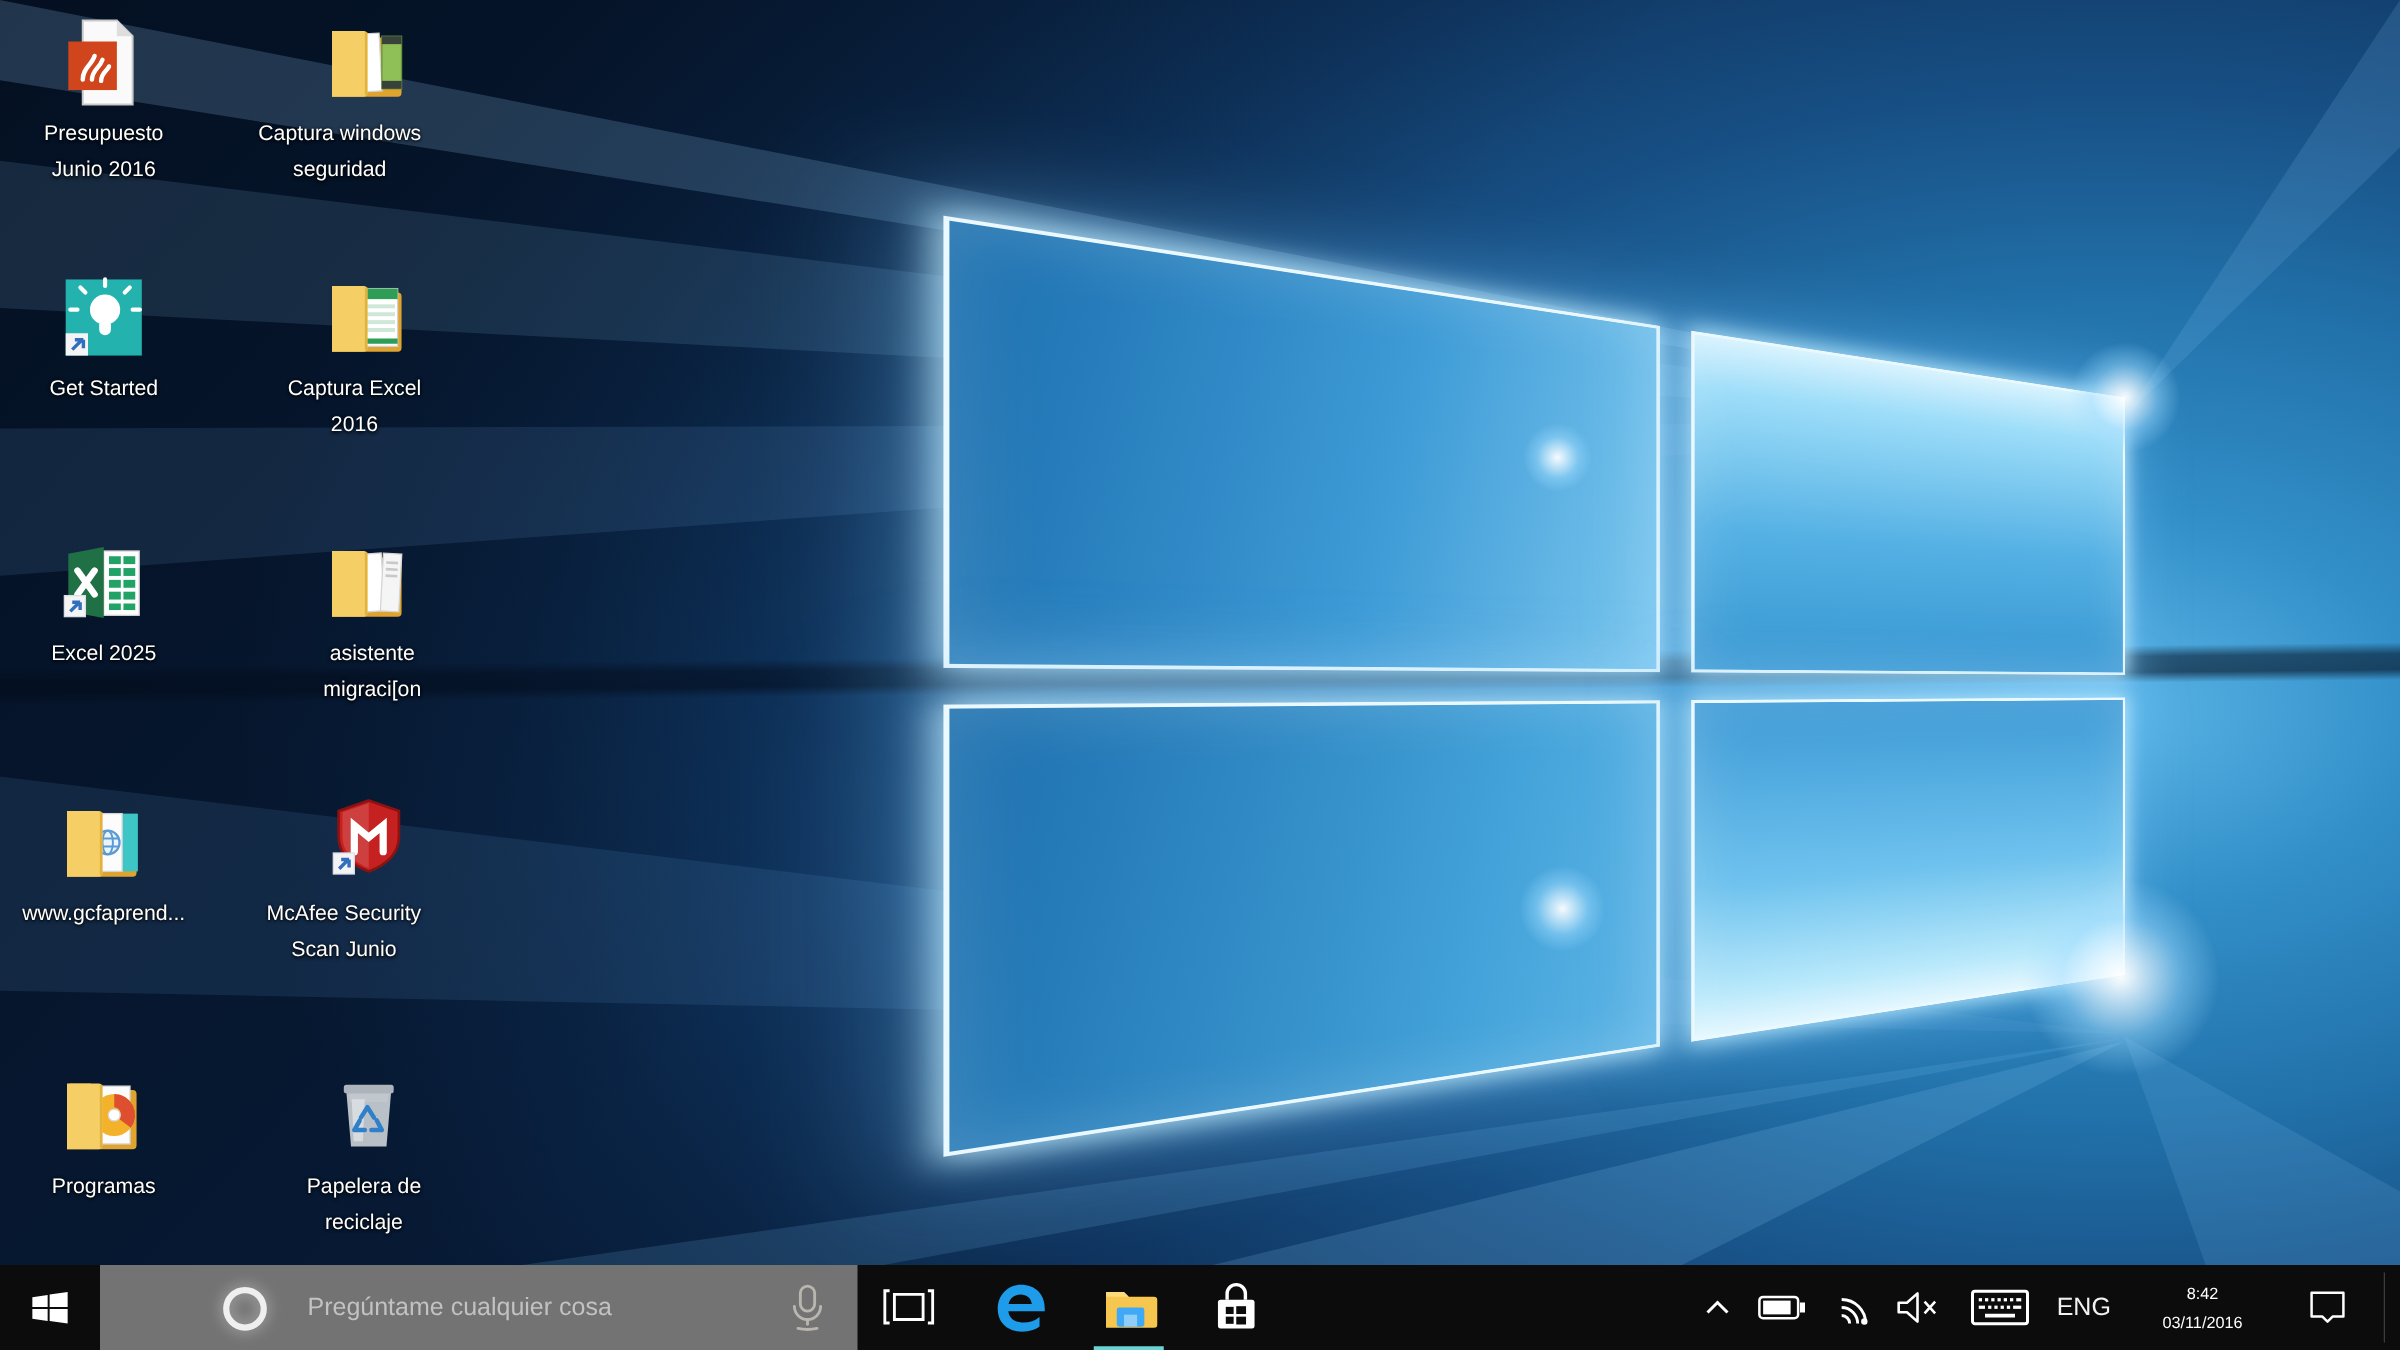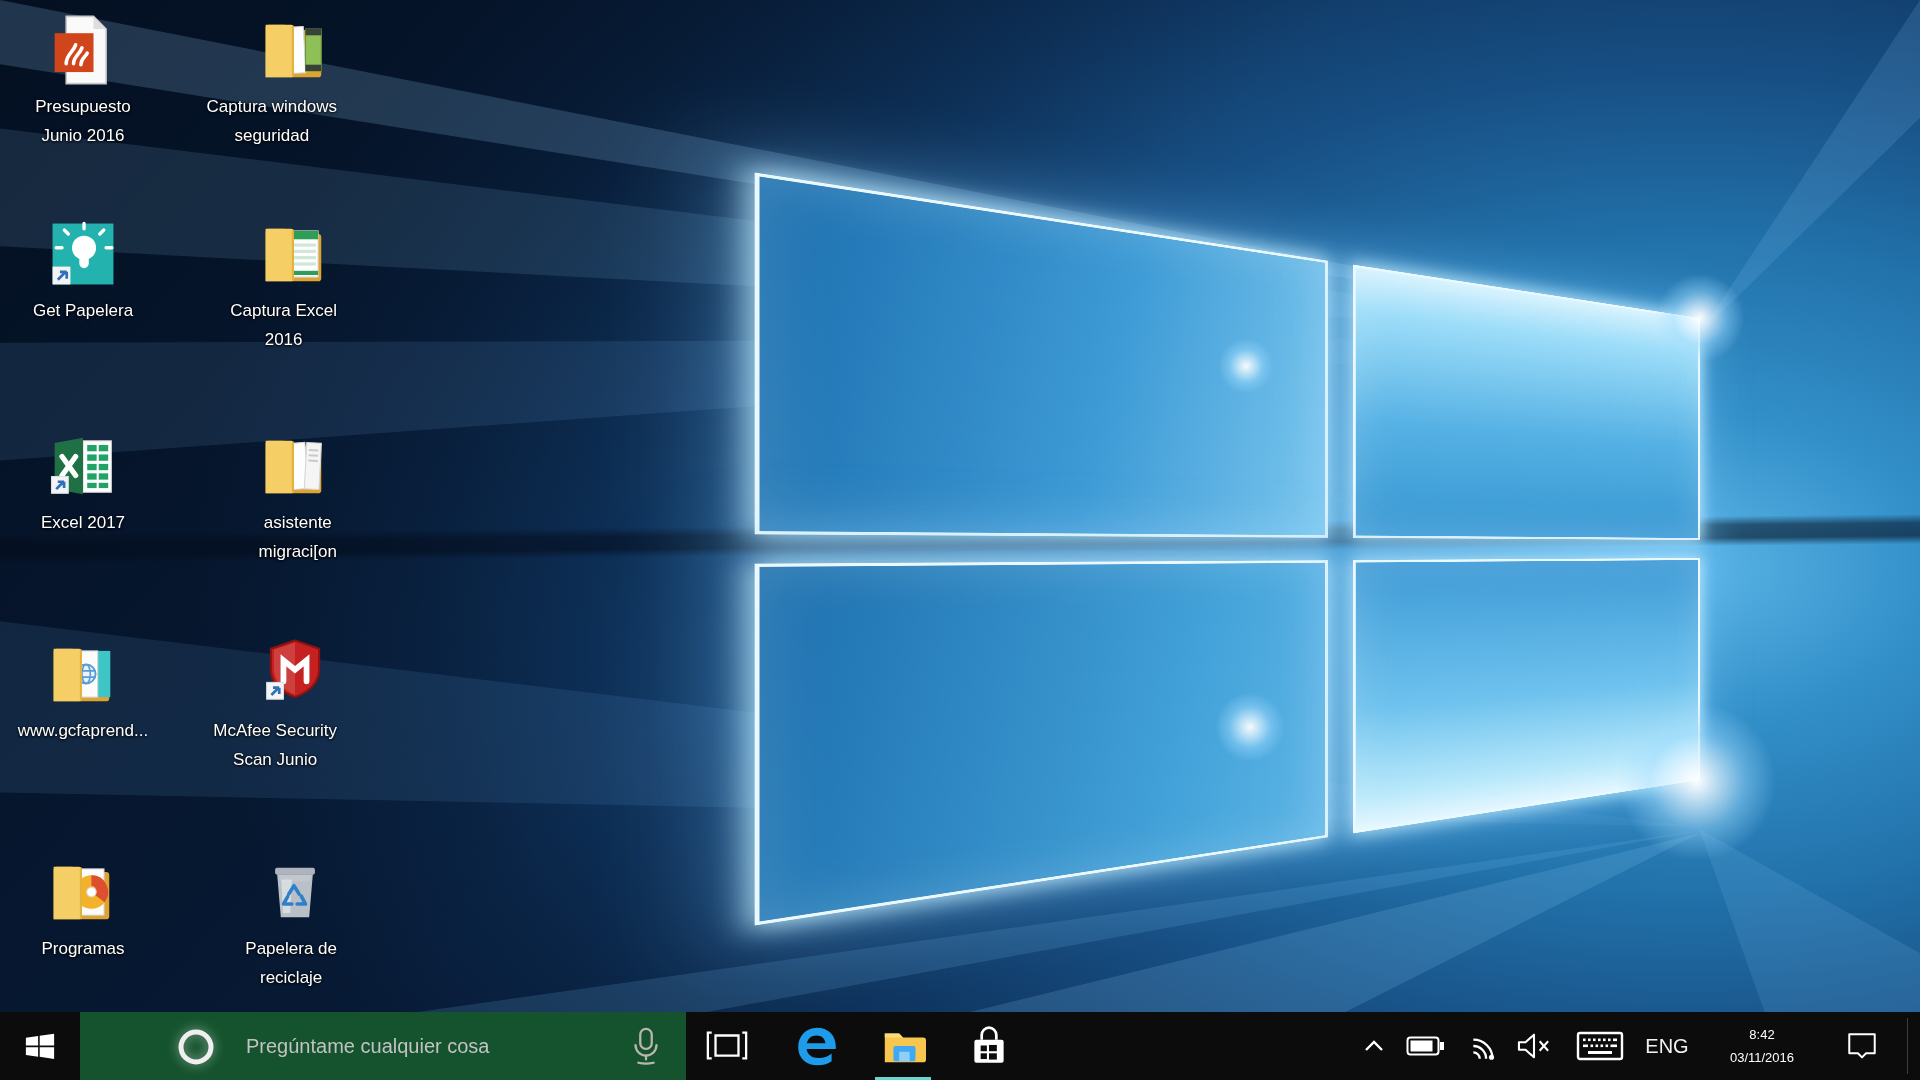--- a/index.html
+++ b/index.html
@@ -49,21 +49,21 @@
   .icon-label { white-space:pre-line; text-align:center; color:#fff; font-size:17px; line-height:29px;
     text-shadow:0 1px 3px rgba(0,0,0,.95), 0 0 2px rgba(0,0,0,.8); }
   .c1 { left:-3px; }  .c2 { left:165px;align-items:flex-end; }
   .r1 { top:8px; } .r2 { top:212px; } .r3 { top:424px; } .r4 { top:632px; } .r5 { top:850px; }
 
   
   .taskbar { position:absolute; left:0; top:1012px; width:1920px; height:68px; background:#0c0c0c; }
   .tb-btn { position:absolute; top:0; height:68px; display:flex; align-items:center; justify-content:center;
     background:transparent; border:none; cursor:pointer; }
   .start-btn { left:0; width:80px; }
-  .search-box { position:absolute; left:80px; top:0; width:606px; height:68px; background:#14532d;
+  .search-box { position:absolute; left:80px; top:0; width:606px; height:68px; background:#737373;
     display:flex; align-items:center; }
   .cortana-ring { position:absolute; left:96px; top:15px; width:40px; height:40px;
     filter:drop-shadow(0 0 6px rgba(255,255,255,.55)); }
   .search-input { position:absolute; left:166px; top:0; width:440px; height:68px; background:transparent;
     border:none; outline:none; color:#e8e8e8; font-size:20px; font-family:"Liberation Sans",sans-serif; }
   .search-input::placeholder { color:#c2c2c2; }
   .mic { position:absolute; right:20px; top:14px; }
   .tv-btn { left:695px; width:64px; }
   .edge-btn { left:785px; width:64px; }
   .exp-btn { left:871px; width:64px; }
@@ -122,21 +122,21 @@
     <svg viewBox="0 0 80 80">
       <rect x="11" y="11" width="58" height="58" fill="#23b2ad"></rect>
       <circle cx="41" cy="34" r="11.5" fill="#fff"></circle>
       <path d="M36.5 44.5h9v4.5a4.5 4.5 0 0 1-9 0z" fill="#fff"></path>
       <g stroke="#fff" stroke-width="3.2" stroke-linecap="round">
         <path d="M41 16v-5M56 21l3.8-3.8M26 21l-3.8-3.8M62 34h5.5M14.5 34H20"></path>
       </g>
       <rect x="11" y="52" width="17" height="17" fill="#f4f4f4"></rect>
       <path d="M16 64.5l7.5-7.5M24.5 57H18m6.5 0v6.5" stroke="#2f6fbe" stroke-width="2.6" fill="none"></path>
     </svg>
-    <div class="icon-label">Get Papelera</div>
+    <div class="icon-label">Get Started</div>
   </div>
 
   <div class="desk-icon c1 r3">
     <svg viewBox="0 0 80 80">
       <rect x="40" y="16" width="27" height="49" fill="#fff" stroke="#d2d2d2"></rect>
       <g fill="#21a366">
         <rect x="44" y="20" width="9" height="6"></rect>
           <rect x="55" y="20" width="9" height="6"></rect>
         <rect x="44" y="29" width="9" height="6"></rect>
           <rect x="55" y="29" width="9" height="6"></rect>
@@ -145,21 +145,21 @@
         <rect x="44" y="47" width="9" height="6"></rect>
           <rect x="55" y="47" width="9" height="6"></rect>
         <rect x="44" y="56" width="9" height="5"></rect>
           <rect x="55" y="56" width="9" height="5"></rect>
       </g>
       <path d="M13 18 40 13v54l-27-5z" fill="#1f7145"></path>
       <path d="M20 31l13 18M33 31L20 49" stroke="#fff" stroke-width="5" stroke-linecap="round"></path>
       <rect x="10" y="50" width="16" height="16" fill="#f4f4f4" stroke="#d8dee8"></rect>
       <path d="M14.5 62l7-7M22 55h-6m6 0v6" stroke="#2f6fbe" stroke-width="2.6" fill="none"></path>
     </svg>
-    <div class="icon-label">Excel 2017</div>
+    <div class="icon-label">Excel 2025</div>
   </div>
 
   <div class="desk-icon c1 r4">
     <svg viewBox="0 0 80 80">
       <path d="M12 19a3 3 0 0 1 3-3h15l5 5h27a3 3 0 0 1 3 3v39a3 3 0 0 1-3 3H12z" fill="#dfa32f"></path>
       <rect x="52" y="18" width="14" height="44" fill="#3ec6c6"></rect>
       <rect x="32" y="18" width="22" height="44" fill="#fcfcfc" stroke="#d5d5d5"></rect>
       <circle cx="43" cy="40" r="9" fill="#eaf4fd" stroke="#5b9bd5" stroke-width="1.8"></circle>
       <ellipse cx="43" cy="40" rx="4" ry="9" fill="none" stroke="#5b9bd5" stroke-width="1.5"></ellipse>
       <path d="M34.5 37h17M34.5 43h17" stroke="#5b9bd5" stroke-width="1.5"></path>

